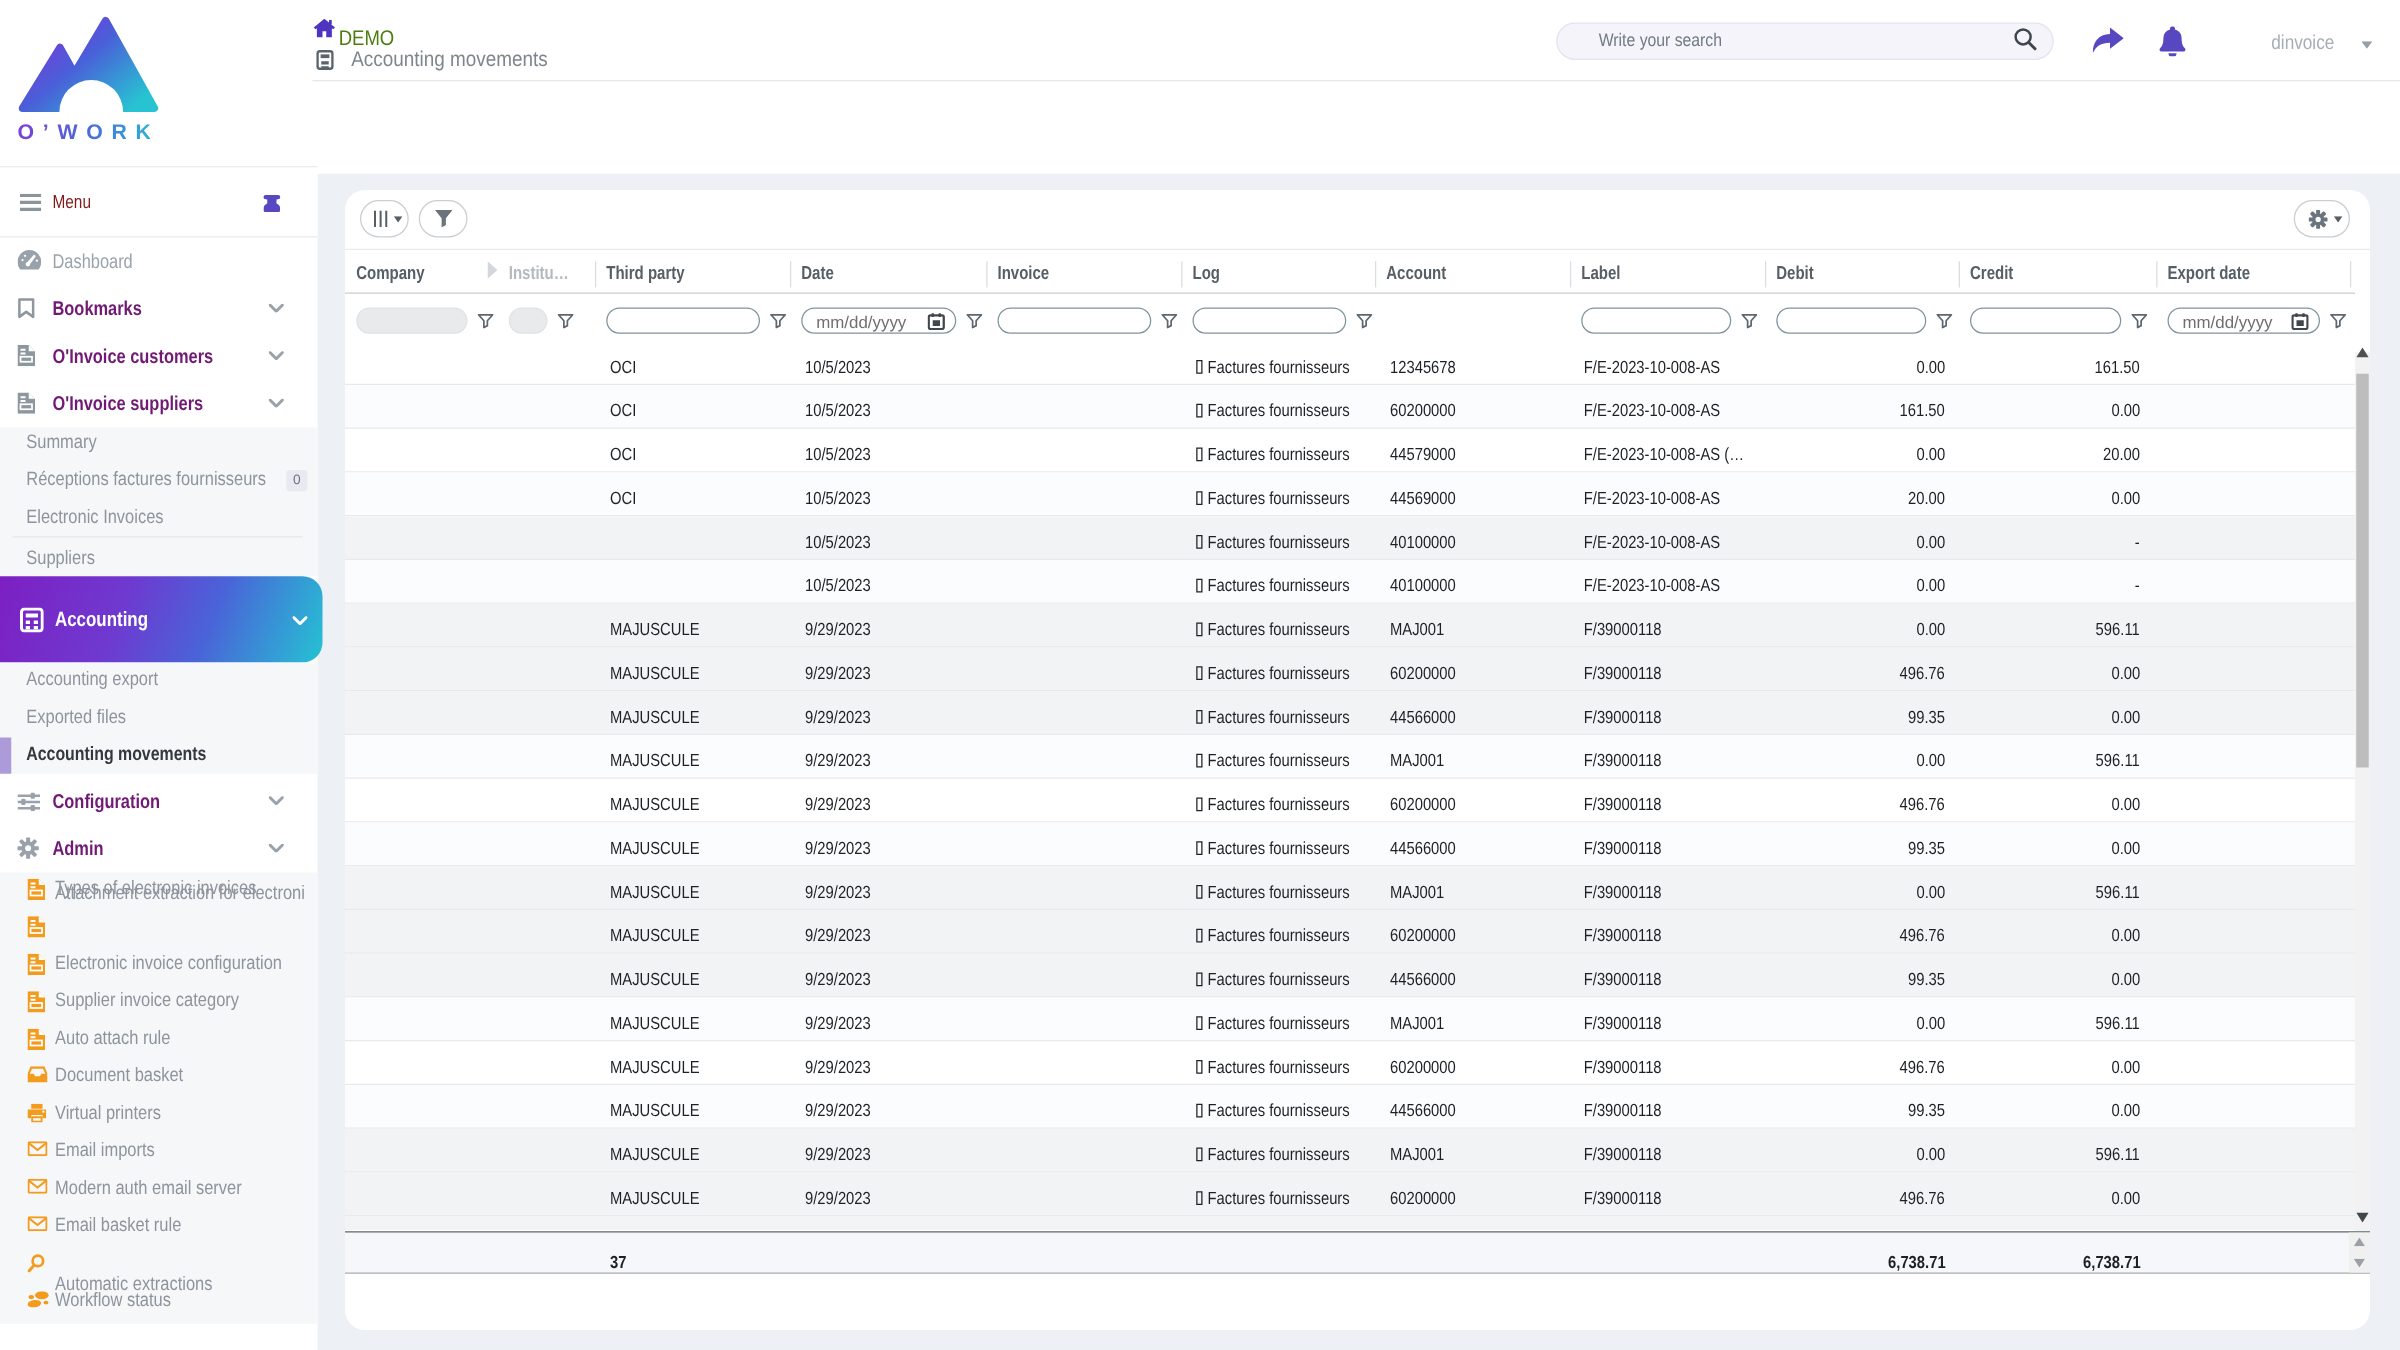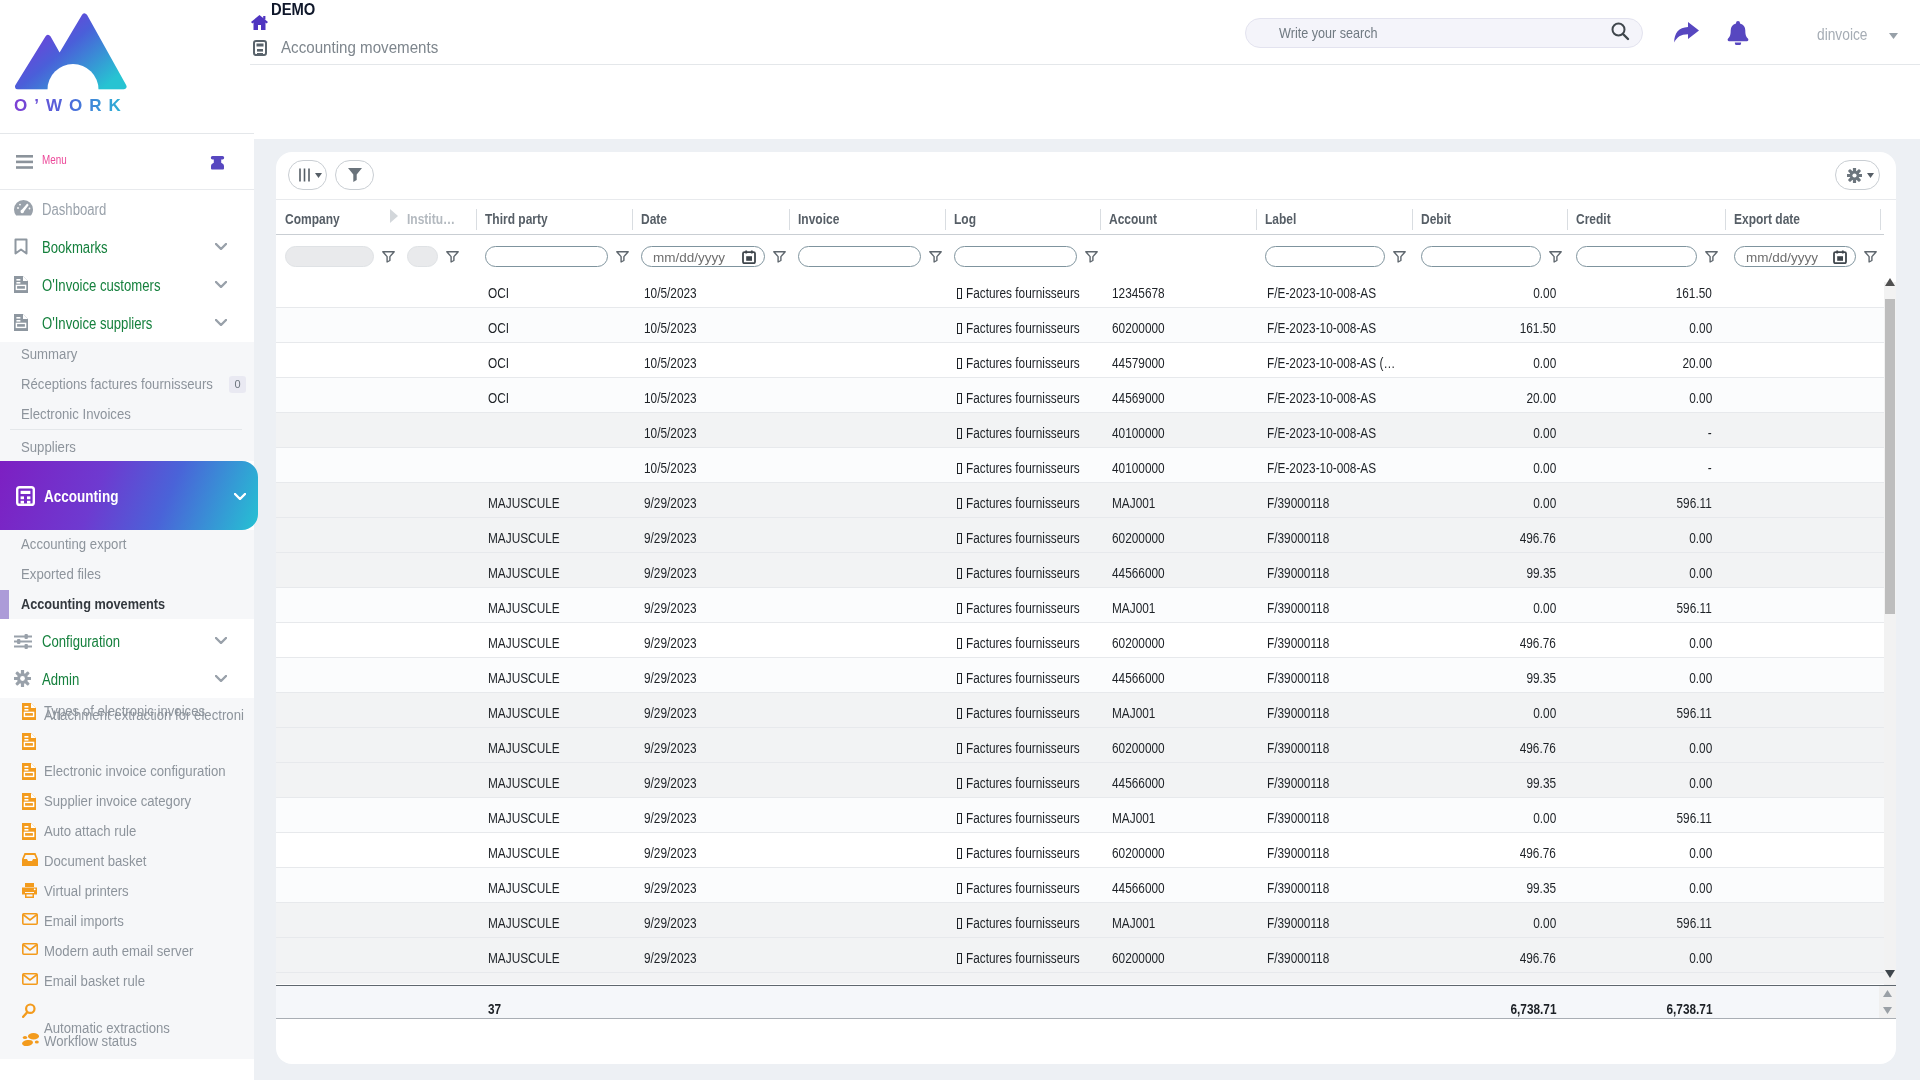--- a/index.html
+++ b/index.html
@@ -2,33 +2,33 @@
 <html><head><meta charset="utf-8"><title>Accounting movements</title><style>
 *{margin:0;padding:0;box-sizing:border-box}
 html,body{width:1920px;height:1080px;overflow:hidden}
 body{font-family:"Liberation Sans",sans-serif;background:#edf0f4;position:relative}
 svg{display:block}
 .n,.nr{display:inline-block;white-space:nowrap;transform:scaleX(0.845);transform-origin:0 50%}
 .nr{transform-origin:100% 50%}
 
 #hdr{position:absolute;left:0;top:0;width:1920px;height:139px;background:#fff}
 #hdrline{position:absolute;left:250px;top:64px;width:1670px;height:1px;background:#e4e7ea}
-#demo{position:absolute;left:271px;top:0;font-size:17px;font-weight:bold;color:#0f172a}
+#demo{position:absolute;left:271px;top:21px;font-size:17px;font-weight:normal;color:#4d7c0f}
 #ptitle{position:absolute;left:281px;top:38px;font-size:17px;color:#7e868d}
 #search{position:absolute;left:1245px;top:18px;width:398px;height:30px;background:#f4f4fa;border:1px solid #e3e3ef;border-radius:15px}
 #search > span{position:absolute;left:33px;top:6px;font-size:14.5px;color:#707a82}
 #uname{position:absolute;left:1817px;top:26px;font-size:16px;color:#a6adb5}
 
 #side{position:absolute;left:0;top:139px;width:254px;height:941px;background:#fff}
 #sidetop{position:absolute;left:0;top:133px;width:254px;height:1px;background:#e4e7ea}
 #menurow{position:absolute;left:0;top:134px;width:254px;height:56px;background:#fff;border-bottom:1px solid #e8eaed}
-#menurow .mtxt{position:absolute;left:42px;top:19px;font-size:12px;color:#ec4899}
+#menurow .mtxt{position:absolute;left:42px;top:19px;font-size:15px;color:#7f1d1d}
 .mi{position:absolute;left:0;width:254px;height:38px}
 .mi .ic{position:absolute;left:14px;top:10px}
-.mi .t{position:absolute;left:42px;top:11px;font-size:16px;font-weight:normal;color:#15803d;white-space:nowrap}
+.mi .t{position:absolute;left:42px;top:11px;font-size:16px;font-weight:bold;color:#701a75;white-space:nowrap}
 .mi .t.reg{font-weight:normal;color:#9aa2ab}
 .mi .chev{position:absolute;right:27px;top:15px}
 .sub{position:absolute;left:0;width:254px;background:#f6f7f9}
 .si{position:absolute;left:21px;font-size:15.5px;color:#8d949c;white-space:nowrap}
 
 #acct{position:absolute;left:0;top:461px;width:258px;height:69px;border-radius:0 16px 16px 0;background:linear-gradient(112deg,#7d1fc2 0%,#6e3ad0 38%,#4a63d8 64%,#25c2d3 100%)}
 #ambar{position:absolute;left:0;top:590px;width:9px;height:29px;background:#ac9bd8}
 
 #card{position:absolute;left:276px;top:152px;width:1620px;height:912px;background:#fff;border-radius:16px}
 .pillbtn{position:absolute;height:30px;border:1px solid #c9ced3;border-radius:15px;background:#fff}

